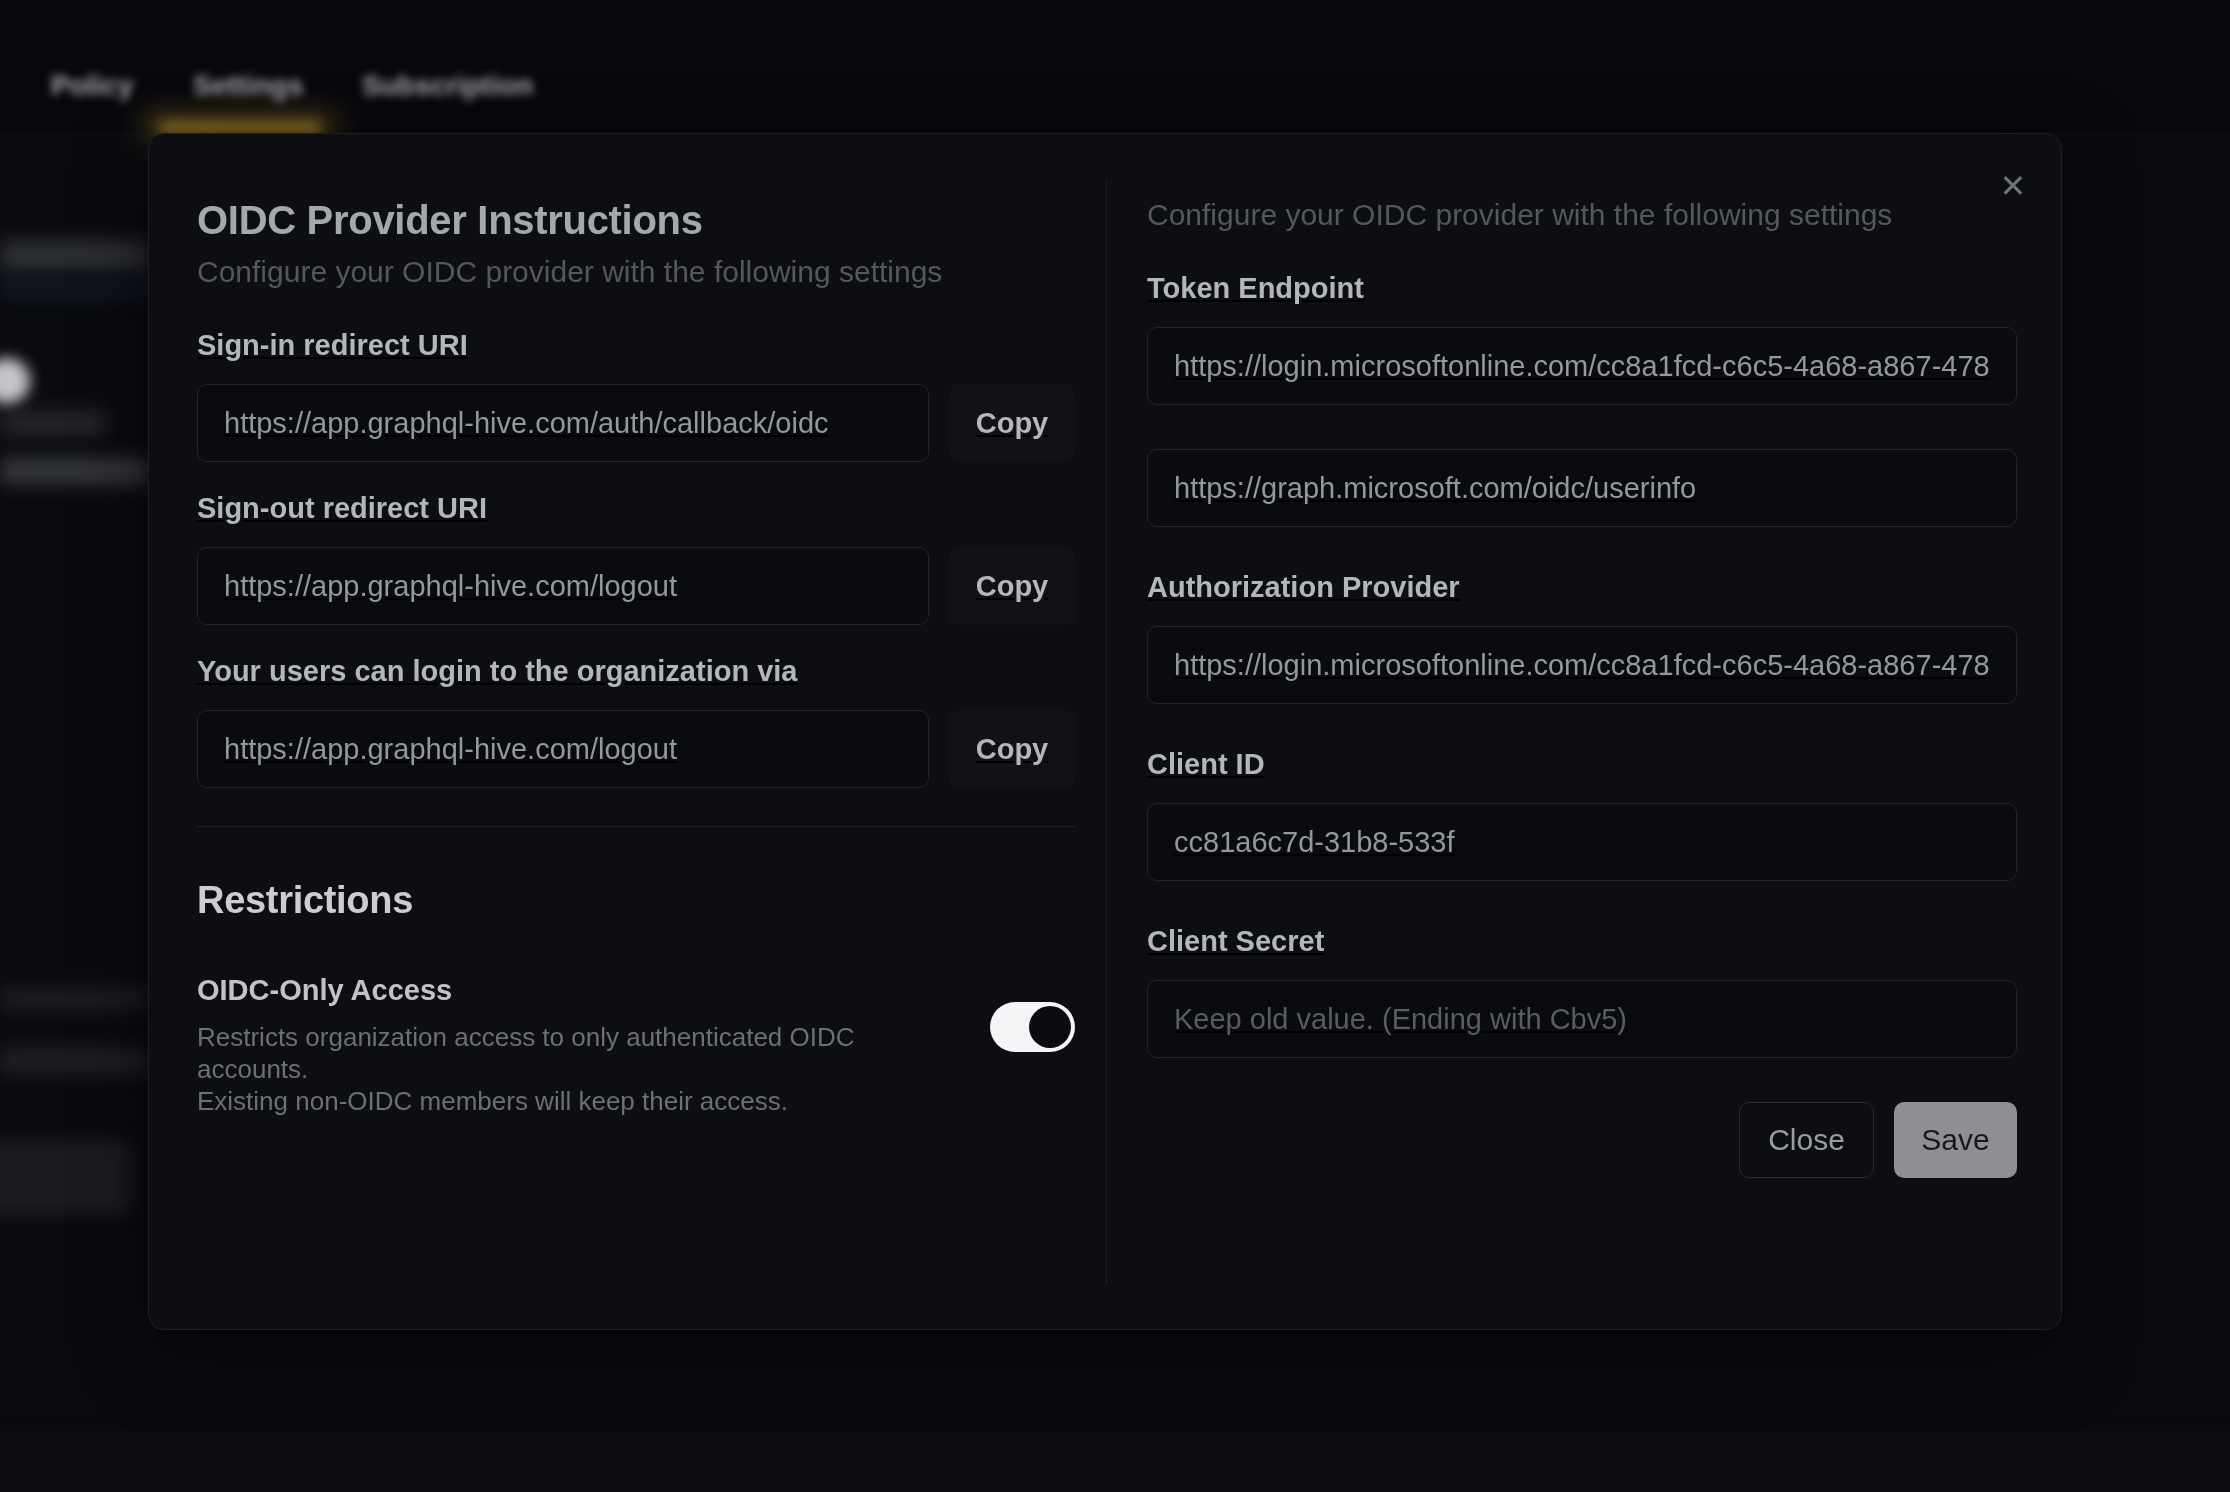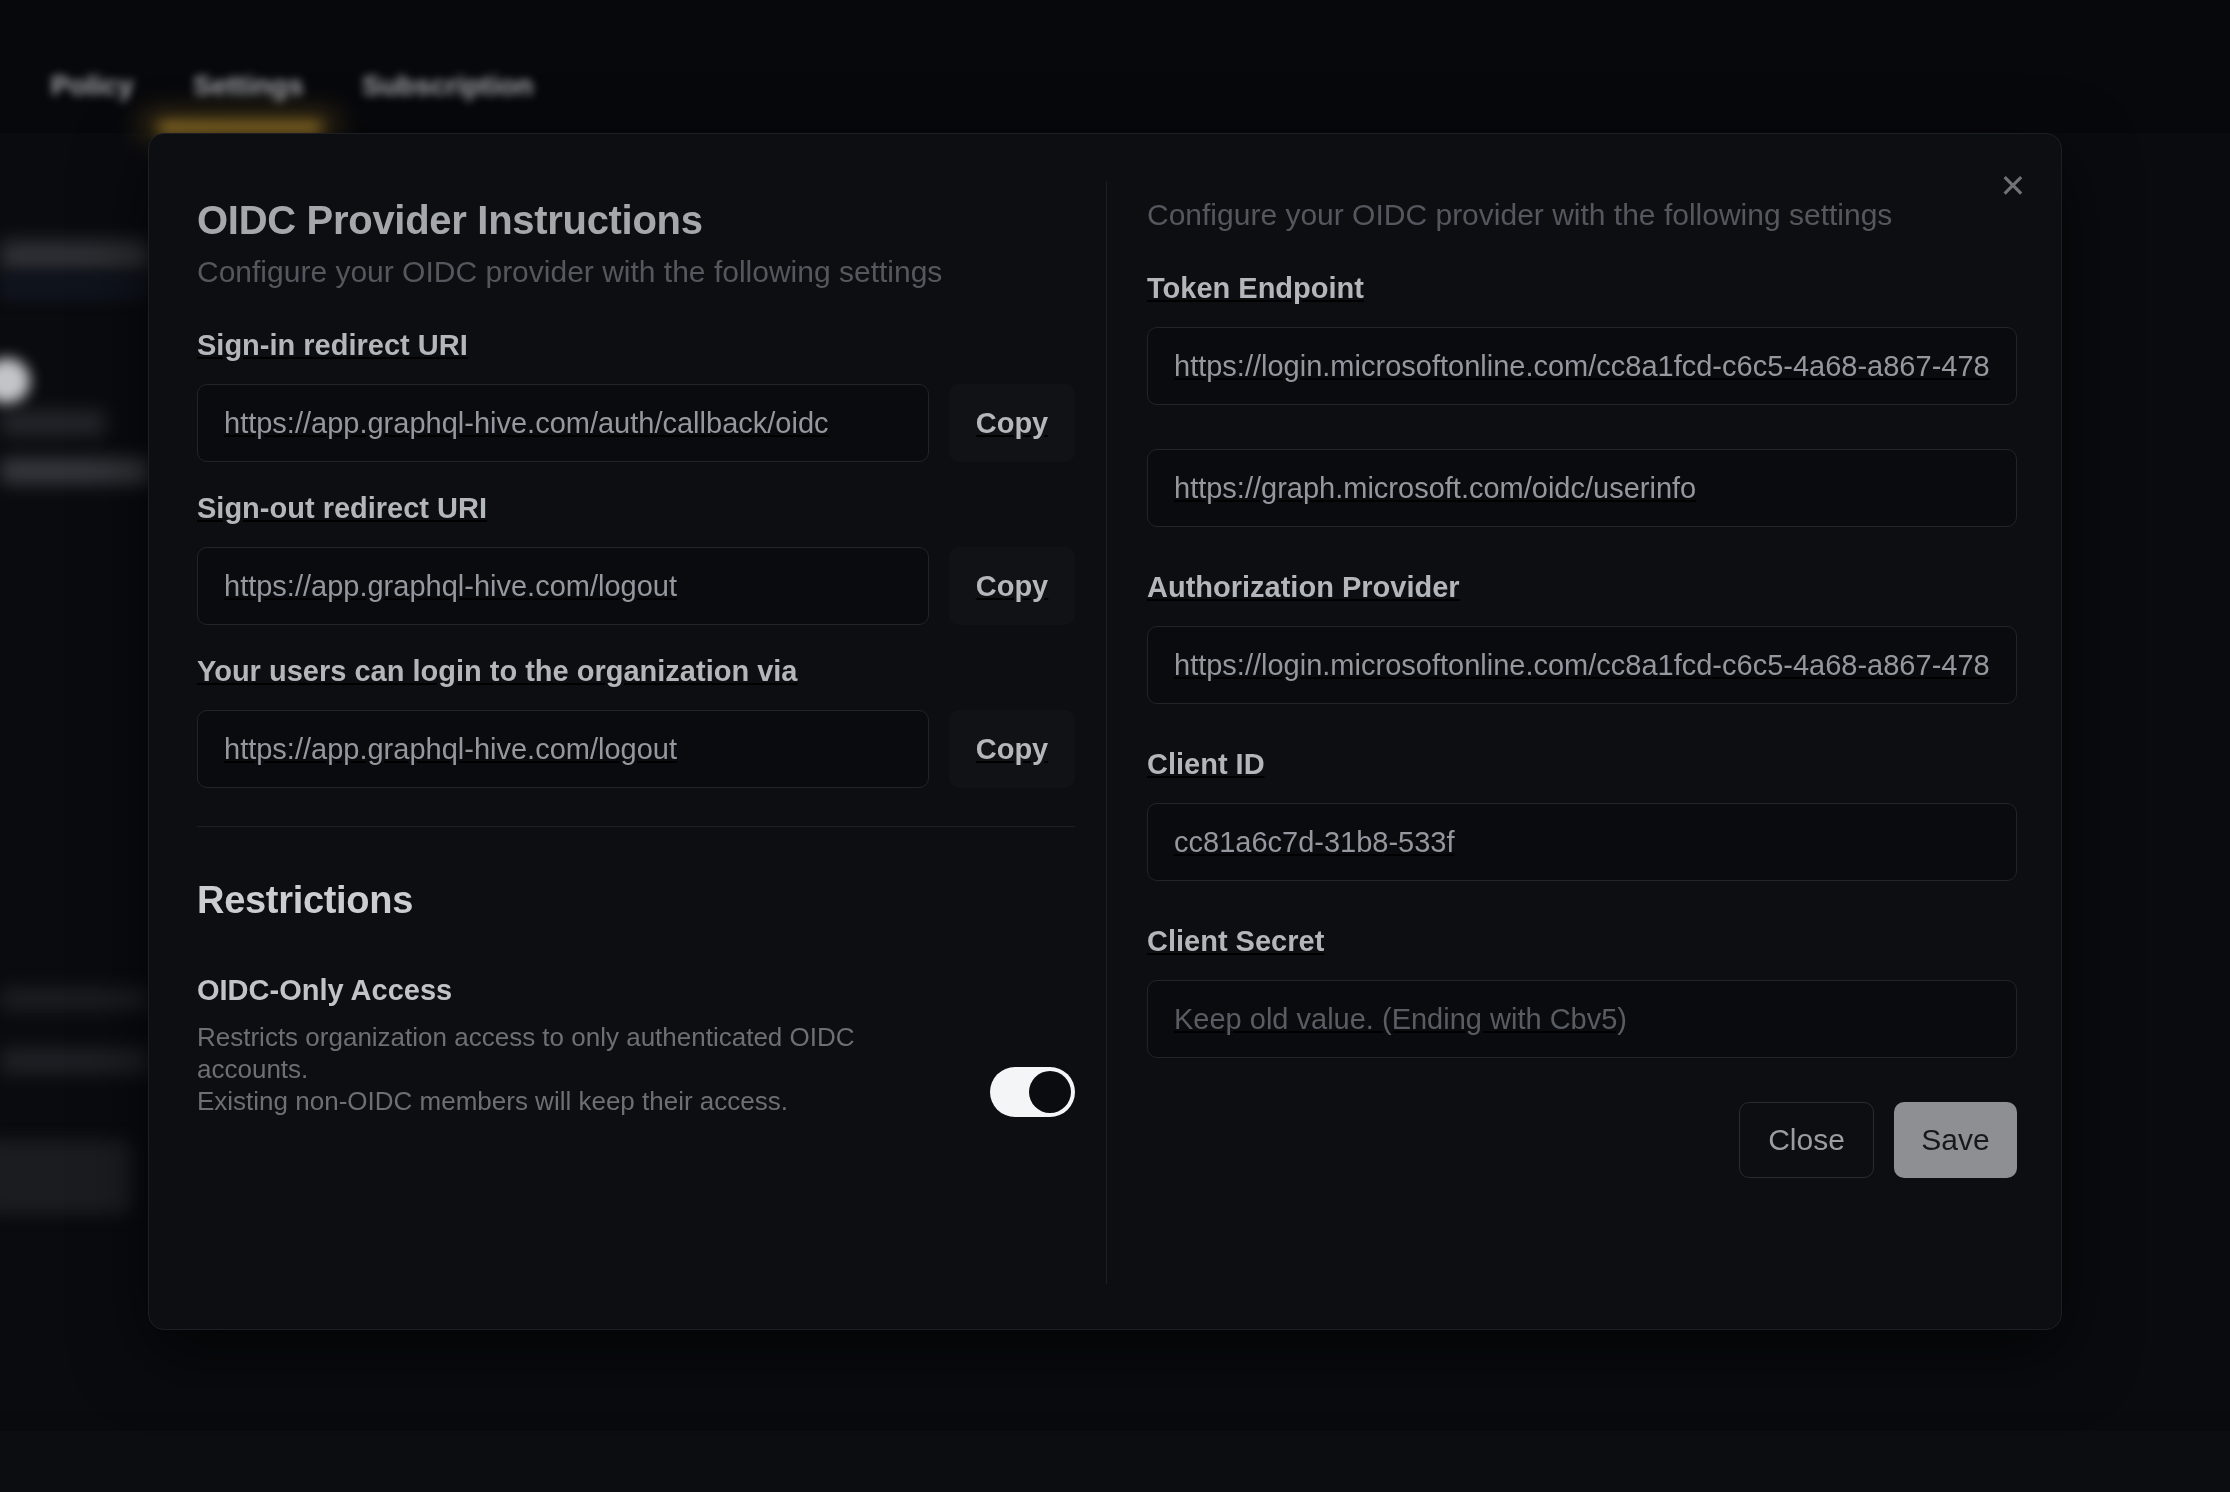--- a/index.html
+++ b/index.html
@@ -70,21 +70,21 @@
   .copy-btn {
     flex: 0 0 126px; height: 78px; border: none; border-radius: 10px;
     background: #111216; color: #b5b7bb; font-size: 29px; font-weight: 600;
     font-family: inherit; cursor: pointer;
   }
 
   .h-divider { border: none; border-top: 1px solid #1e1f23; margin: 38px 0 52px 0; }
 
   .restrictions-heading { font-size: 38px; font-weight: 700; color: #cbcdd0; letter-spacing: -.3px; margin-bottom: 52px; }
 
-  .toggle-row { display: flex; justify-content: space-between; align-items: flex-end; }
+  .toggle-row { display: flex; justify-content: space-between; align-items: flex-start; }
   .toggle-texts { max-width: 700px; }
   .toggle-label { font-size: 29px; font-weight: 700; color: #c1c3c6; margin-bottom: 14px; }
   .toggle-desc { font-size: 26px; color: #6c6f74; line-height: 32px; }
 
   .switch {
     position: relative; width: 85px; height: 50px; border-radius: 25px;
     background: #f4f5f6; border: none; cursor: pointer; margin-top: 28px; flex: 0 0 auto;
   }
   .switch .thumb {
     position: absolute; top: 4px; right: 4px; width: 42px; height: 42px;

